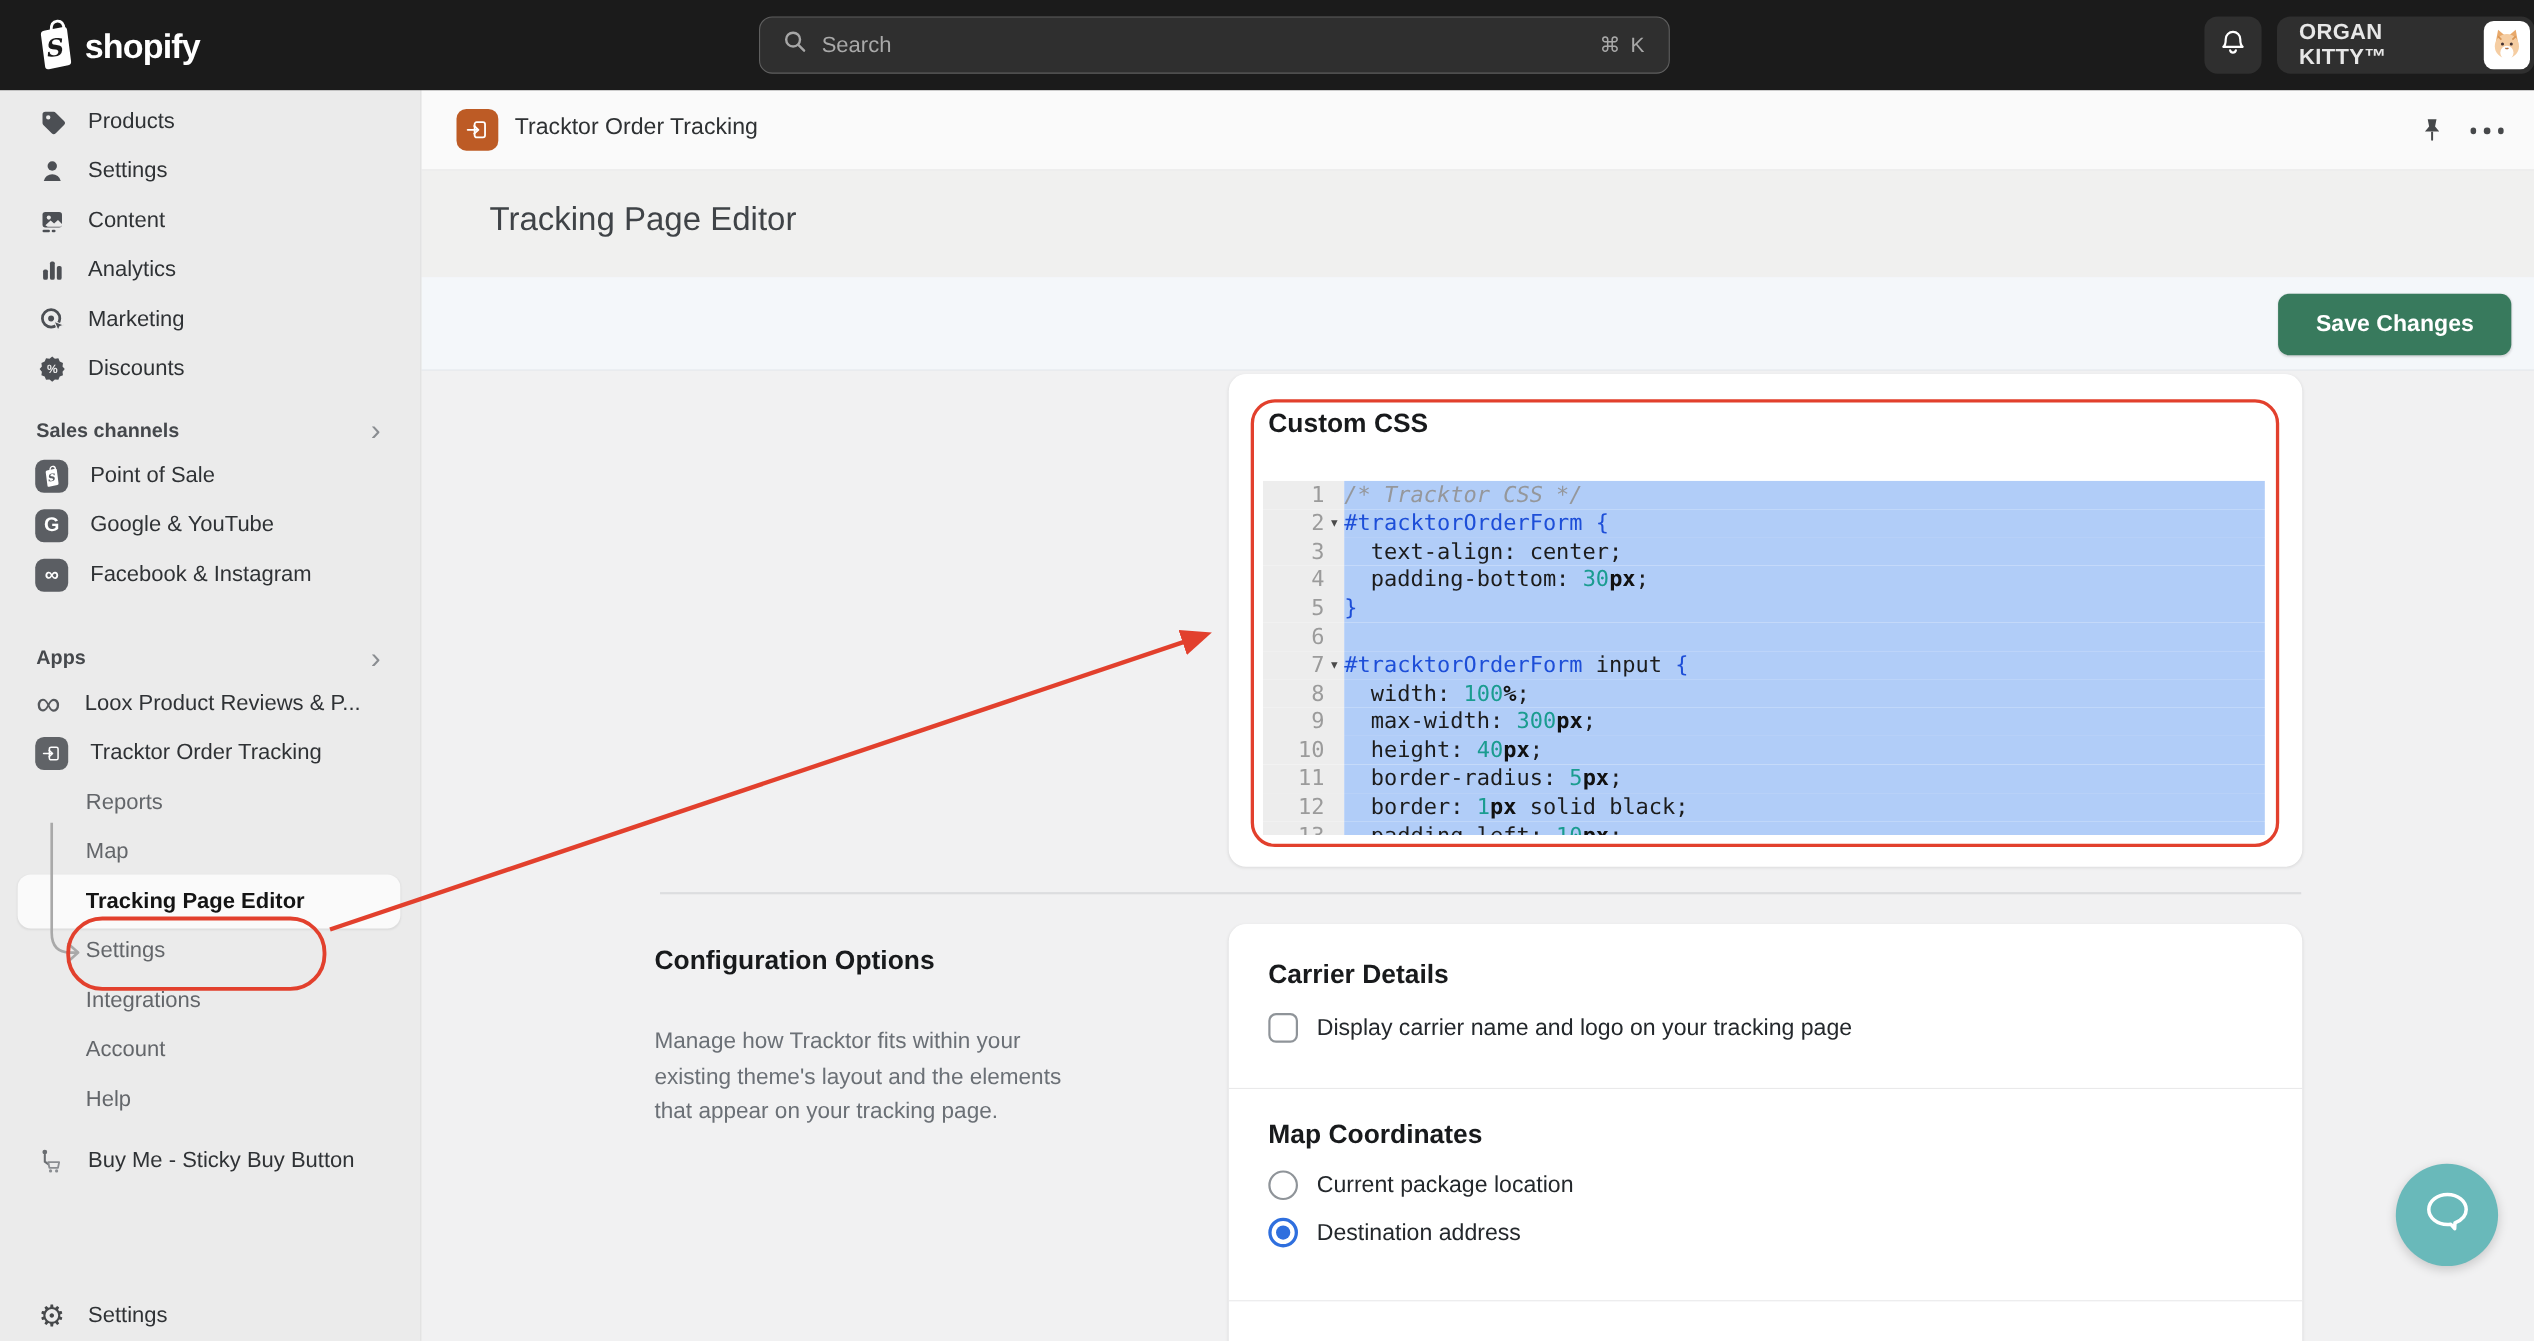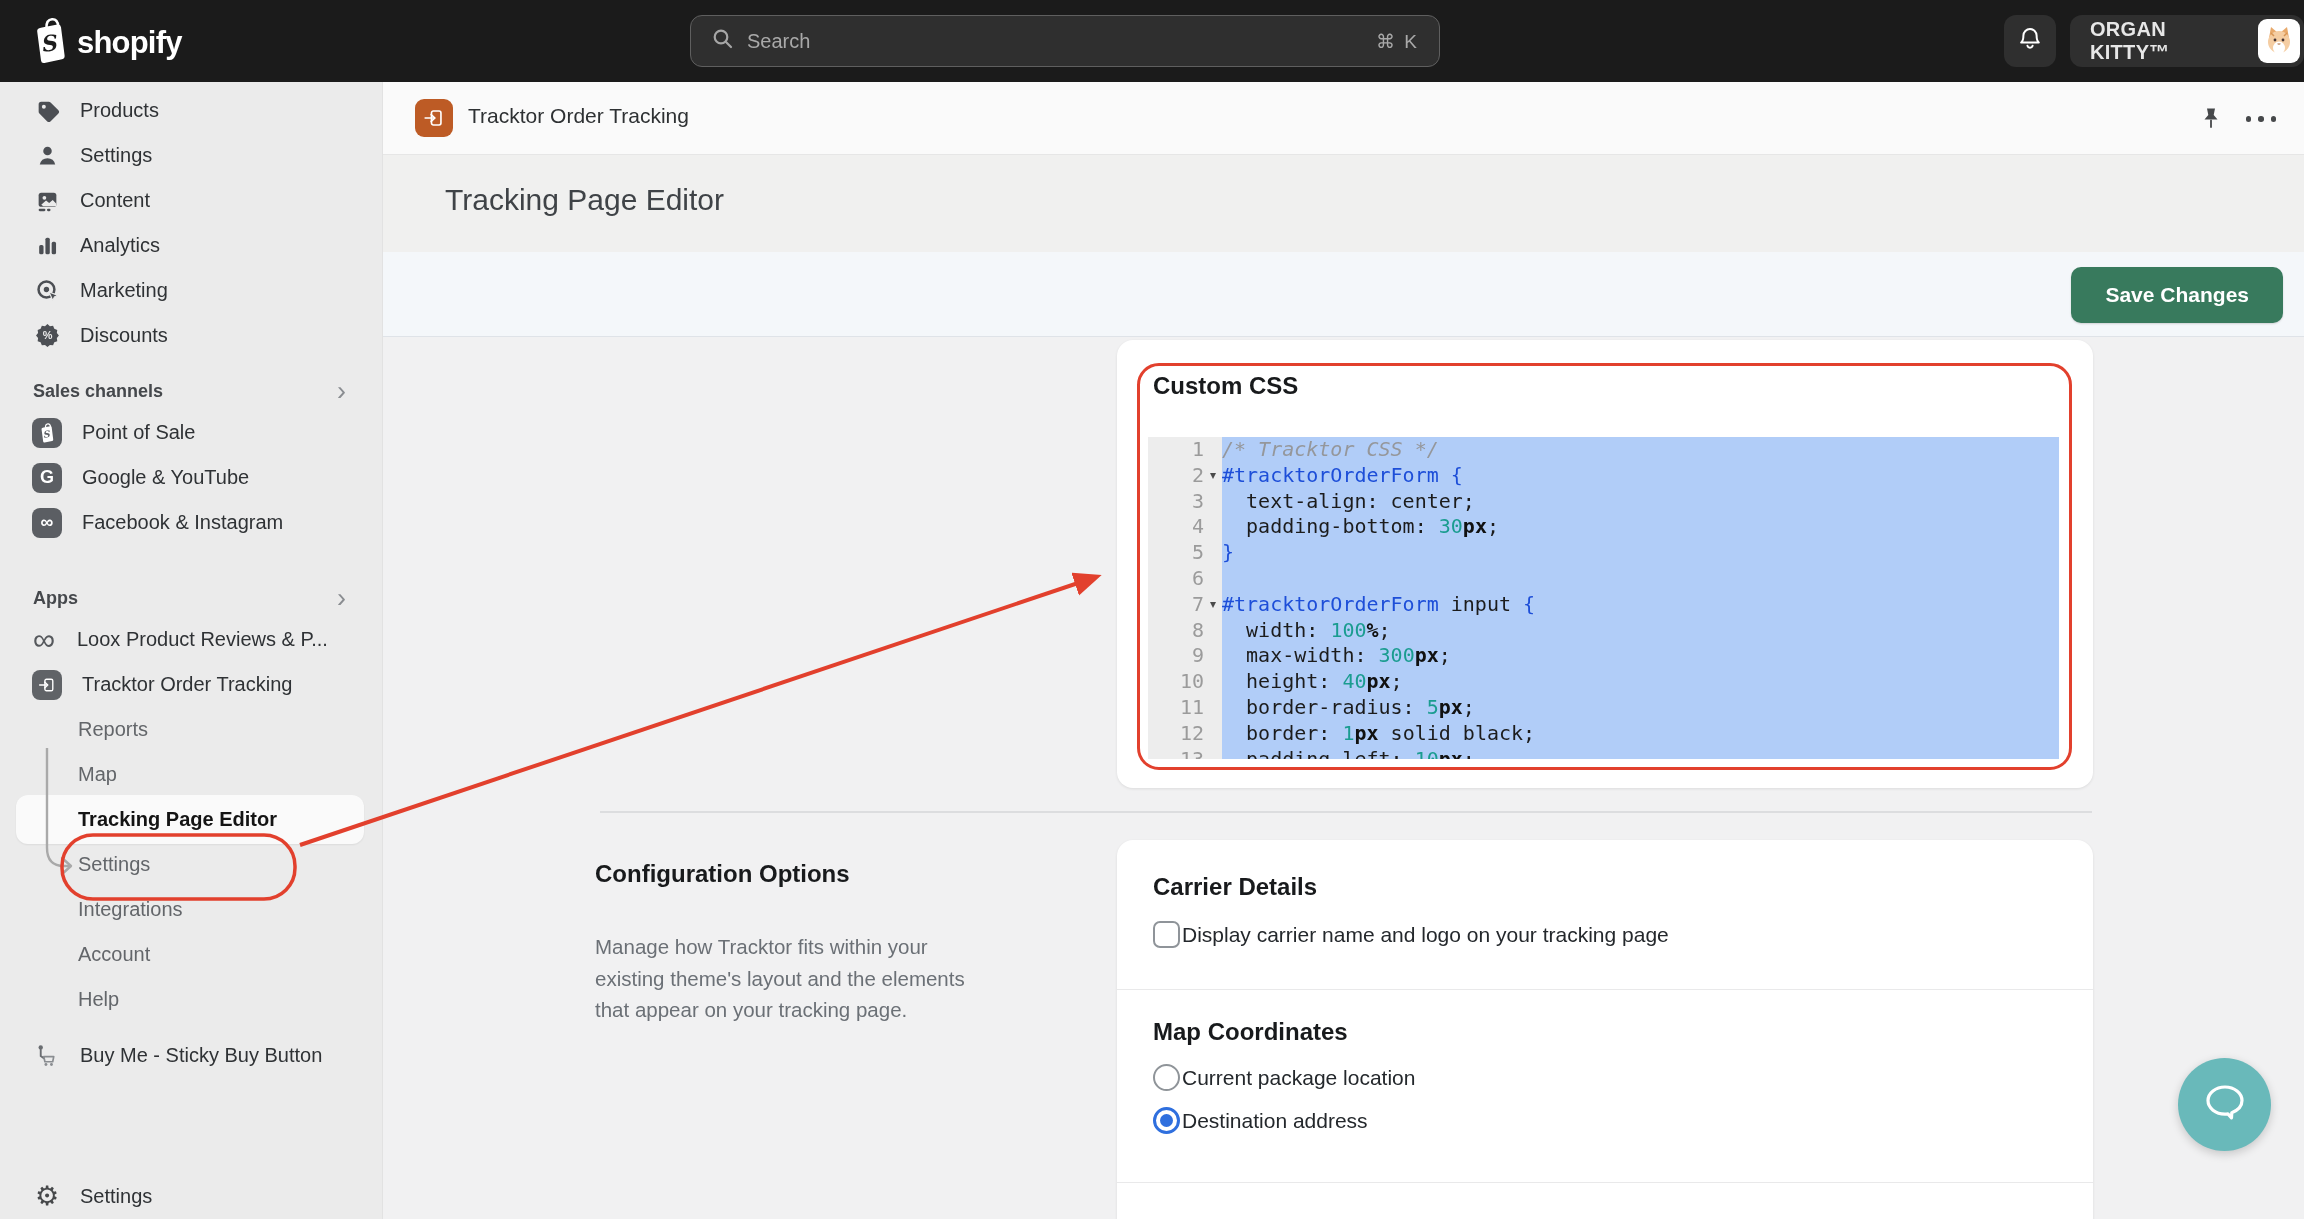--- a/index.html
+++ b/index.html
@@ -3,21 +3,21 @@
 <meta charset="utf-8">
 <style>
   * { margin:0; padding:0; box-sizing:border-box; }
   html,body { width:2304px; height:1219px; overflow:hidden; background:#f1f1f2;
               font-family:"Liberation Sans", sans-serif; }
 
   
   .topbar { position:absolute; left:0; top:0; width:2304px; height:82px; background:#1b1b1b; z-index:5; }
   .logo { position:absolute; left:30px; top:17px; display:flex; align-items:center; gap:7px; }
   .logo-word { color:#fff; font-size:31px; font-weight:700; letter-spacing:-0.8px; }
-  .searchbar { position:absolute; left:690px; top:15px; width:750px; height:52px; background:#2f2f2f;
+  .searchbar { position:absolute; left:690px; top:15px; width:828px; height:52px; background:#2f2f2f;
                border:1px solid #5f5f5f; border-radius:12px; display:flex; align-items:center;
                padding:0 20px; color:#a9a9a9; font-size:20px; gap:12px; }
   .searchbar .sc { margin-left:auto; font-size:19px; color:#a9a9a9; letter-spacing:2px; }
   .bell-btn { position:absolute; left:2004px; top:15px; width:52px; height:52px; background:#2f2f2f;
               border-radius:12px; display:flex; align-items:center; justify-content:center; }
   .account { position:absolute; left:2070px; top:15px; height:52px; background:#2f2f2f; border-radius:12px;
              display:flex; align-items:center; padding:0 4px 0 20px; gap:14px; }
   .account .store { color:#e7e7e7; font-size:20px; font-weight:600; letter-spacing:.3px; }
   .avatar { width:44px; height:44px; background:#fff; border-radius:9px; display:flex; align-items:center; justify-content:center; }
 
@@ -89,21 +89,21 @@
   .config { position:absolute; left:212px; top:523px; width:420px; }
   .config h2 { font-size:24px; font-weight:700; color:#181a1c; }
   .config p { margin-top:43px; font-size:20.5px; color:#6b7076; line-height:31.5px; width:395px; }
 
   .right-card { position:absolute; left:734px; top:503px; width:976px; height:500px; background:#fff;
                 border-radius:16px; box-shadow:0 1px 3px rgba(0,0,0,.09); }
   .rc-sec { padding:0 36px; }
   .rc-sec.s1 { height:150px; padding-top:33px; border-bottom:1.5px solid #e9e9ea; }
   .rc-sec.s2 { height:193px; padding-top:28px; border-bottom:1.5px solid #e9e9ea; }
   .rc-sec h3 { font-size:24px; font-weight:700; color:#181a1c; }
-  .opt-row { display:flex; align-items:center; gap:2px; margin-top:20px; font-size:21px; color:#24282c; }
+  .opt-row { display:flex; align-items:center; gap:17px; margin-top:20px; font-size:21px; color:#24282c; }
   .checkbox { width:27px; height:27px; border:2.5px solid #8f9499; border-radius:7px; background:#fff; flex:0 0 27px; }
   .radio { width:27px; height:27px; border:2.5px solid #8f9499; border-radius:50%; background:#fff;
            flex:0 0 27px; position:relative; }
   .radio.on { border:3.5px solid #2f6fde; }
   .radio.on::after { content:""; position:absolute; left:50%; top:50%; width:13px; height:13px; margin:-6.5px 0 0 -6.5px;
                      border-radius:50%; background:#2f6fde; }
 
   .chat-btn { position:absolute; left:2178px; top:1058px; width:93px; height:93px; border-radius:50%;
               background:#69b9ba; display:flex; align-items:center; justify-content:center;
               box-shadow:0 3px 10px rgba(0,0,0,.18); z-index:4; }

